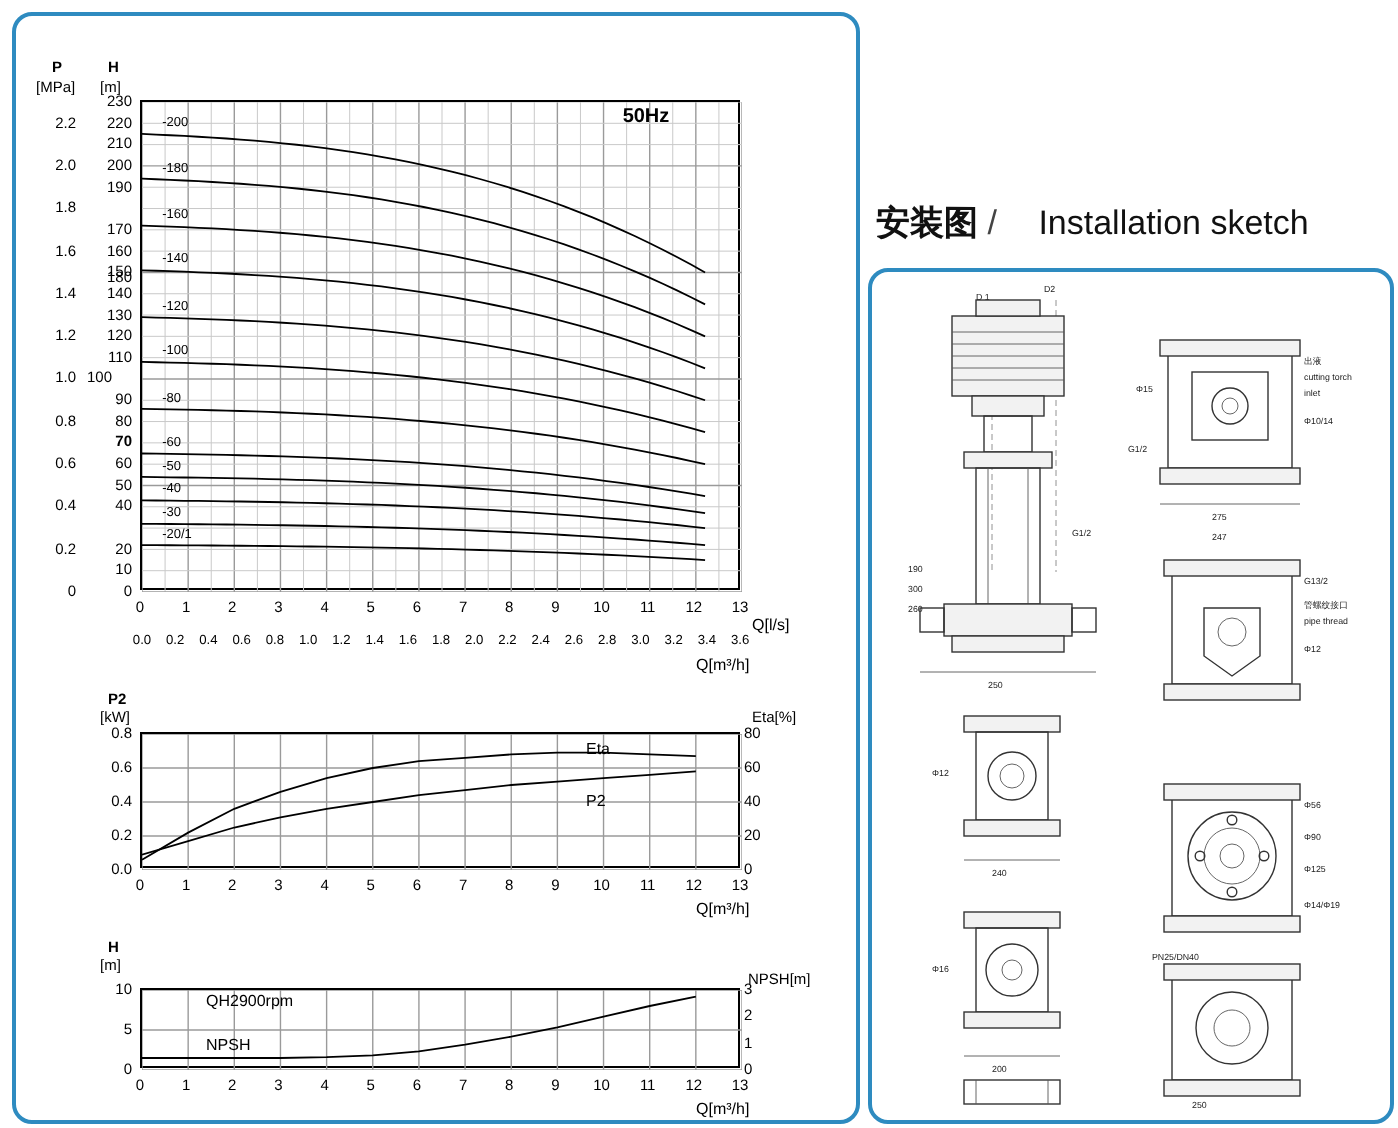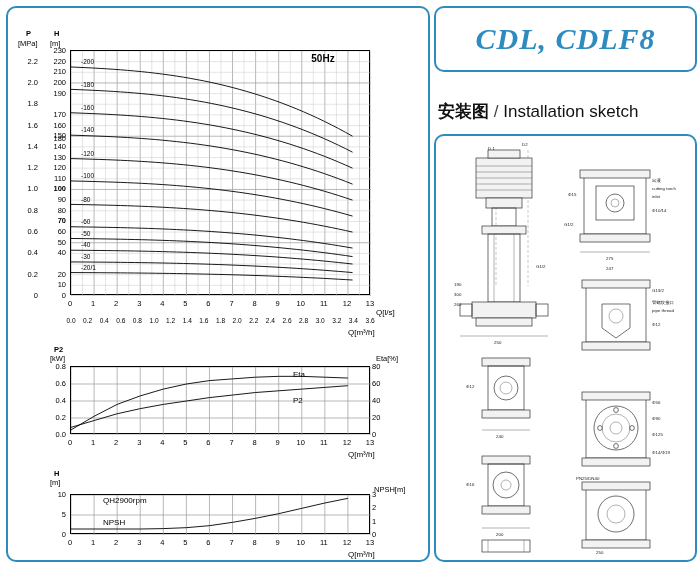--- a/index.html
+++ b/index.html
@@ -8,21 +8,21 @@
 
   .panel{position:absolute;border:2px solid #2e8bc0;border-radius:10px;background:#fff;}
   .left-panel{left:6px;top:6px;width:420px;height:552px;}
   .right-title{left:434px;top:6px;width:259px;height:62px;display:flex;align-items:center;justify-content:center;}
   .right-title .t{font-family:"Liberation Serif",serif;font-style:italic;font-weight:bold;font-size:30px;color:#2e8bc0;letter-spacing:1px;}
   .right-sketch{left:434px;top:134px;width:259px;height:424px;}
 
   .install-label{position:absolute;left:438px;top:100px;width:255px;font-size:17px;font-weight:bold;color:#111;}
   .install-label .cn{font-family:"DejaVu Sans",sans-serif;}
   .install-label .sep{color:#444;font-weight:normal;}
-  .install-label .en{font-weight:normal;}
+  .install-label .en{font-weight:normal;margin-left:16px;}
 
   
   .chart{position:absolute;}
   .plot{position:absolute;border:1px solid #000;background:#fff;box-sizing:border-box;}
   .grid line{stroke:#c9c9c9;stroke-width:.5;}
   .grid .major{stroke:#9a9a9a;stroke-width:.7;}
   .curve{fill:none;stroke:#000;stroke-width:.9;}
   .axlabel{position:absolute;font-size:7.5px;line-height:8px;}
   .axtitle{position:absolute;font-size:8px;}
   .tick{position:absolute;font-size:7.5px;text-align:center;width:14px;}
@@ -75,21 +75,21 @@
           <div class="ticky" style="left: 36px; top: 69.9565px; width: 22px;">200</div>
           <div class="ticky" style="left: 36px; top: 80.6087px; width: 22px;">190</div>
           <div class="ticky" style="left: 36px; top: 78px; width: 22px; margin-top: 48px;">180</div>
           <div class="ticky" style="left: 36px; top: 101.913px; width: 22px;">170</div>
           <div class="ticky" style="left: 36px; top: 112.565px; width: 22px;">160</div>
           <div class="ticky" style="left: 36px; top: 123.217px; width: 22px;">150</div>
           <div class="ticky" style="left: 36px; top: 133.87px; width: 22px;">140</div>
           <div class="ticky" style="left: 36px; top: 144.522px; width: 22px;">130</div>
           <div class="ticky" style="left: 36px; top: 155.174px; width: 22px;">120</div>
           <div class="ticky" style="left: 36px; top: 165.826px; width: 22px;">110</div>
-          <div class="ticky" style="left: 36px; top: 176.478px; width: 22px; font-weight: bold;">100</div>
+          <div class="ticky" style="left: 26px; top: 176.478px; width: 22px;">100</div>
           <div class="ticky" style="left: 36px; top: 187.13px; width: 22px;">90</div>
           <div class="ticky" style="left: 36px; top: 197.783px; width: 22px;">80</div>
           <div class="ticky" style="left: 36px; top: 208.435px; width: 22px; font-weight: bold;">70</div>
           <div class="ticky" style="left: 36px; top: 219.087px; width: 22px;">60</div>
           <div class="ticky" style="left: 36px; top: 229.739px; width: 22px;">50</div>
           <div class="ticky" style="left: 36px; top: 240.391px; width: 22px;">40</div>
           <div class="ticky" style="left: 49px; top: 251.043px; width: 22px;">30</div>
           <div class="ticky" style="left: 36px; top: 261.696px; width: 22px;">20</div>
           <div class="ticky" style="left: 36px; top: 272.348px; width: 22px;">10</div>
           <div class="ticky" style="left: 36px; top: 283px; width: 22px;">0</div>
@@ -352,23 +352,20 @@
           <div class="tick" style="left: 262.692px; top: 68px;">9</div>
           <div class="tick" style="left: 285.769px; top: 68px;">10</div>
           <div class="tick" style="left: 308.846px; top: 68px;">11</div>
           <div class="tick" style="left: 331.923px; top: 68px;">12</div>
           <div class="tick" style="left: 355px; top: 68px;">13</div>
         </div>
       <div class="axtitle" style="left:340px;top:80px;"><span>Q[m³/h]</span></div>
     </div>
   </div>
 
-  <div class="panel right-title">
-    <div class="t">CDL, CDLF8</div>
-  </div>
 
   <div class="install-label">
     <span class="cn">安装图</span>
     <span class="sep">/</span>
     <span class="en">Installation sketch</span>
   </div>
 
   <div class="panel right-sketch">
     <svg class="sketch-svg" width="255" height="420" viewBox="0 0 255 420">
 

